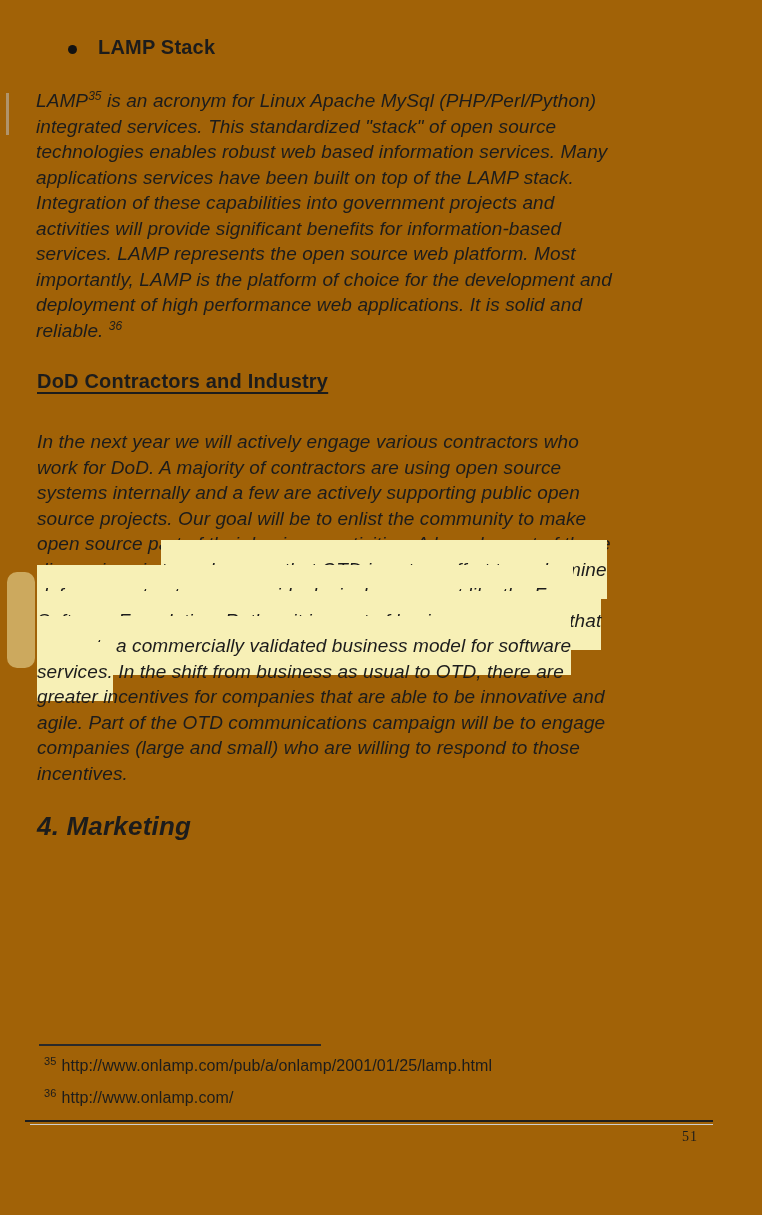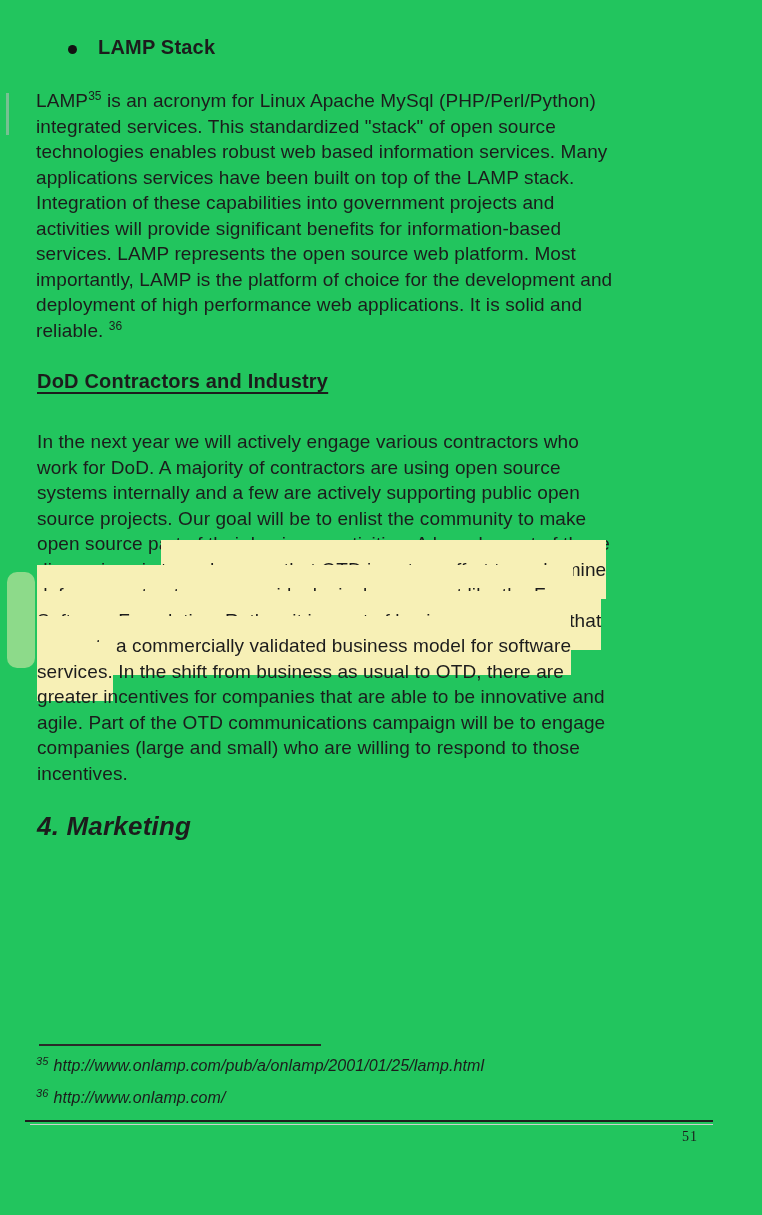--- a/index.html
+++ b/index.html
@@ -4,21 +4,21 @@
 <style>
   html, body {
     margin: 0;
     padding: 0;
     background: #ffffff;
   }
   .page {
     position: relative;
     width: 762px;
     height: 1215px;
-    background: #22c55e;
+    background: #a16207;
     color: #1c1c1c;
     font-family: "Liberation Sans", sans-serif;
     overflow: hidden;
   }
   
   .scan-artifact {
     position: absolute;
     left: 6px;
     top: 93px;
     width: 3px;
@@ -48,20 +48,21 @@
     letter-spacing: 0.2px;
   }
   .bodytext {
     position: absolute;
     margin: 0;
     width: 692px;
     font-size: 19px;
     line-height: 25.5px;
     white-space: pre-line;
     letter-spacing: 0.1px;
+    font-style: italic;
   }
   .p1 { top: 88px;  left: 36px; }
   .p2 { top: 429px; left: 37px; }
   .p3 { top: 849px; left: 37px; }
   sup.ref {
     font-size: 12px;
     line-height: 0;
     vertical-align: 7px;
     letter-spacing: 0;
   }
@@ -106,24 +107,23 @@
   }
   .fn-sep {
     position: absolute;
     top: 1044px;
     left: 39px;
     width: 282px;
     border-top: 2px solid #2a2a2a;
   }
   .footnote {
     position: absolute;
-    left: 36px;
+    left: 44px;
     font-size: 16px;
     letter-spacing: 0.1px;
-    font-style: italic;
   }
   .fn1 { top: 1057px; }
   .fn2 { top: 1089px; }
   .footnote sup {
     font-size: 11px;
     vertical-align: 6px;
     margin-right: 5px;
     line-height: 0;
   }
   .bottom-rule {

